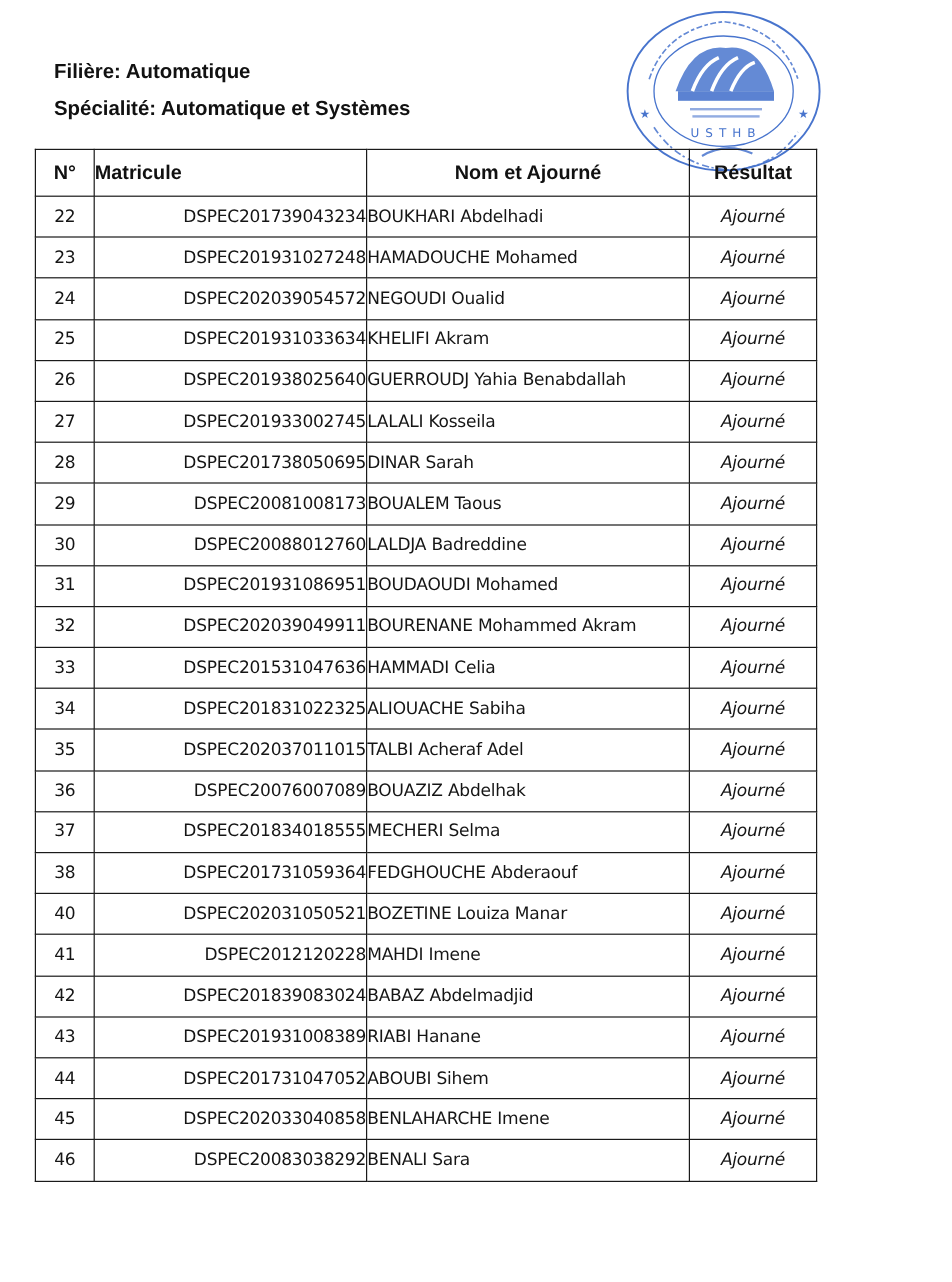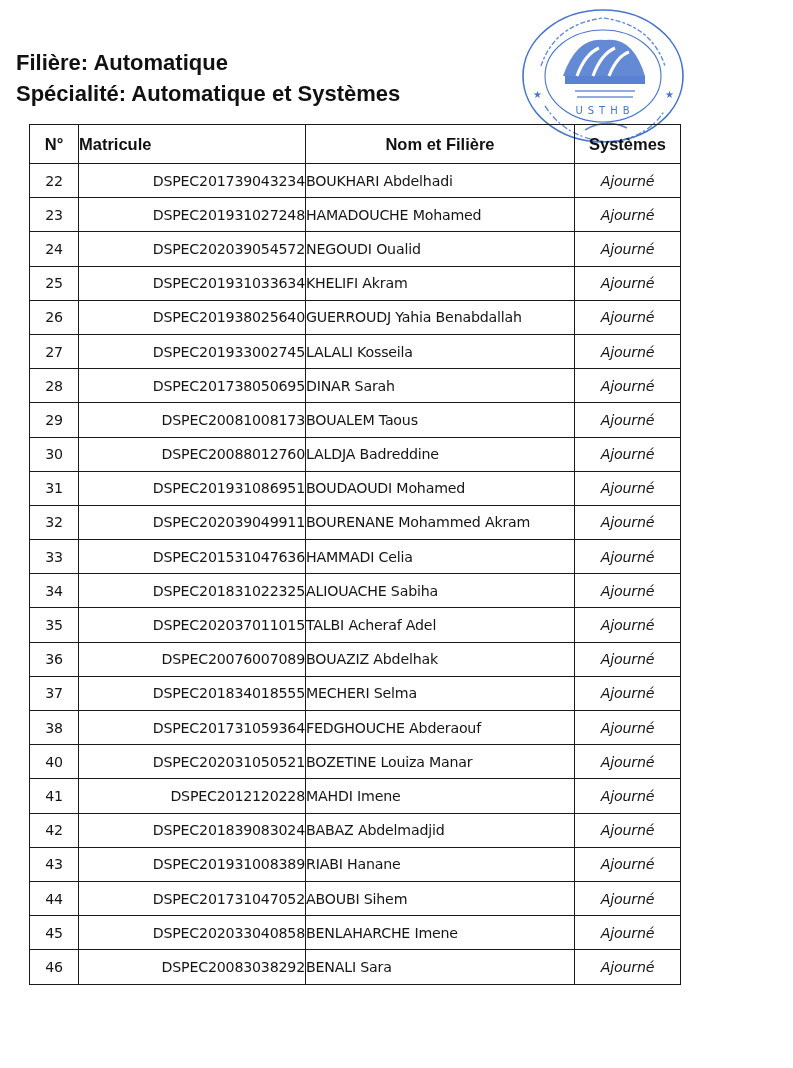--- a/index.html
+++ b/index.html
@@ -10,24 +10,24 @@
     body {
       width: 793px;
       height: 1068px;
       position: relative;
       overflow: hidden;
       font-family: "Liberation Sans", sans-serif;
       color: #111111;
     }
     .heading {
       position: absolute;
-      left: 16px;
+      left: 45px;
       font-family: "Liberation Sans", sans-serif;
       font-weight: bold;
-      font-size: 22px;
+      font-size: 17px;
       color: #111;
       white-space: nowrap;
     }
     #filiere { top: 50px; }
     #specialite { top: 81px; }
 
     table.results {
       position: absolute;
       left: 29px;
       top: 124px;
@@ -122,22 +122,22 @@
   <colgroup>
     <col class="c-no">
       <col class="c-mat">
       <col class="c-nom">
       <col class="c-res">
   </colgroup>
   <thead>
     <tr>
       <th class="h-no">N°</th>
       <th class="h-mat">Matricule</th>
-      <th class="h-nom">Nom et Filière</th>
-      <th class="h-res">Systèmes</th>
+      <th class="h-nom">Nom et Ajourné</th>
+      <th class="h-res">Résultat</th>
     </tr>
   </thead>
   <tbody>
     <tr>
         <td class="c-no">22</td>
         <td class="c-mat">DSPEC201739043234</td>
         <td class="c-nom">BOUKHARI Abdelhadi</td>
         <td class="c-res">Ajourné</td>
       </tr>
     <tr>

